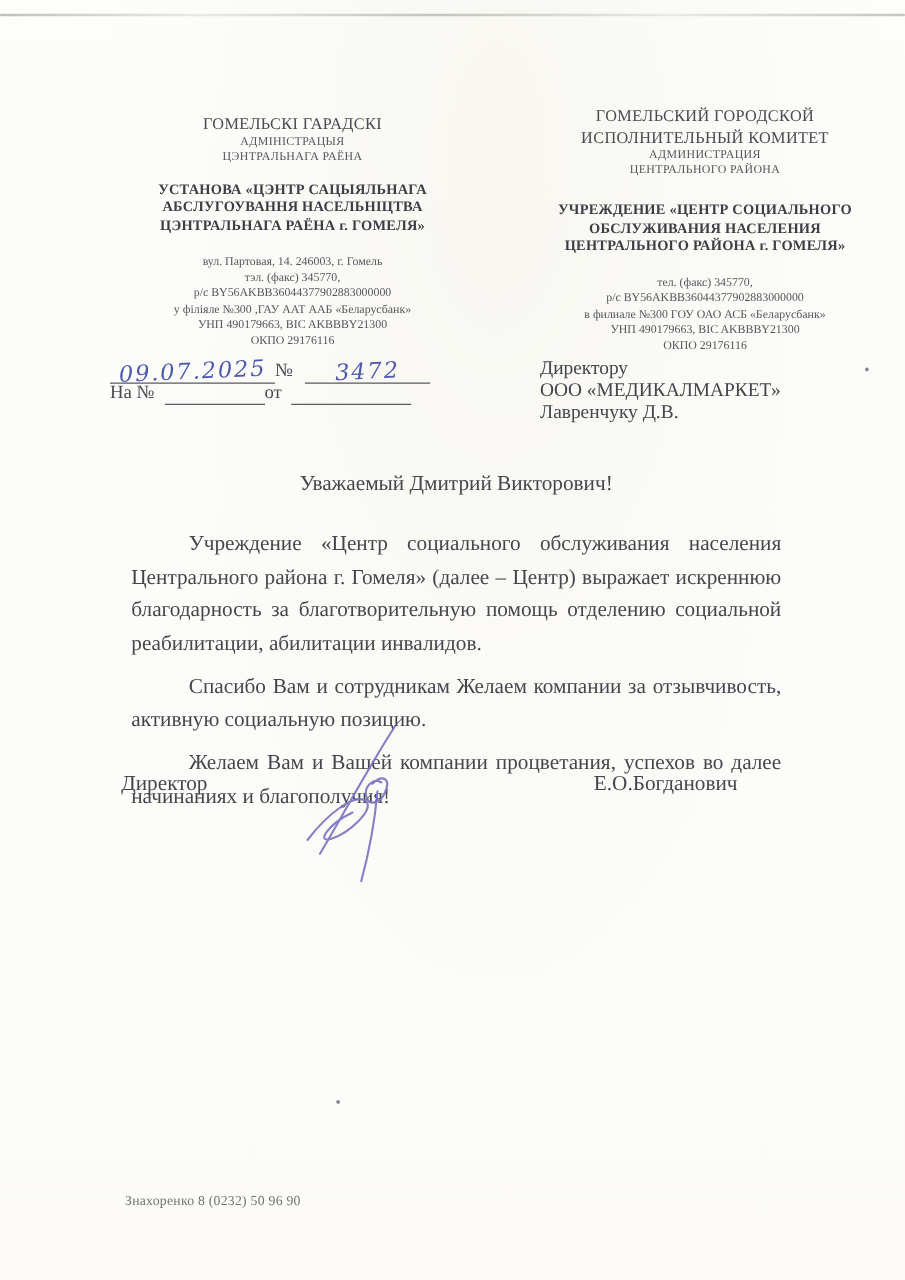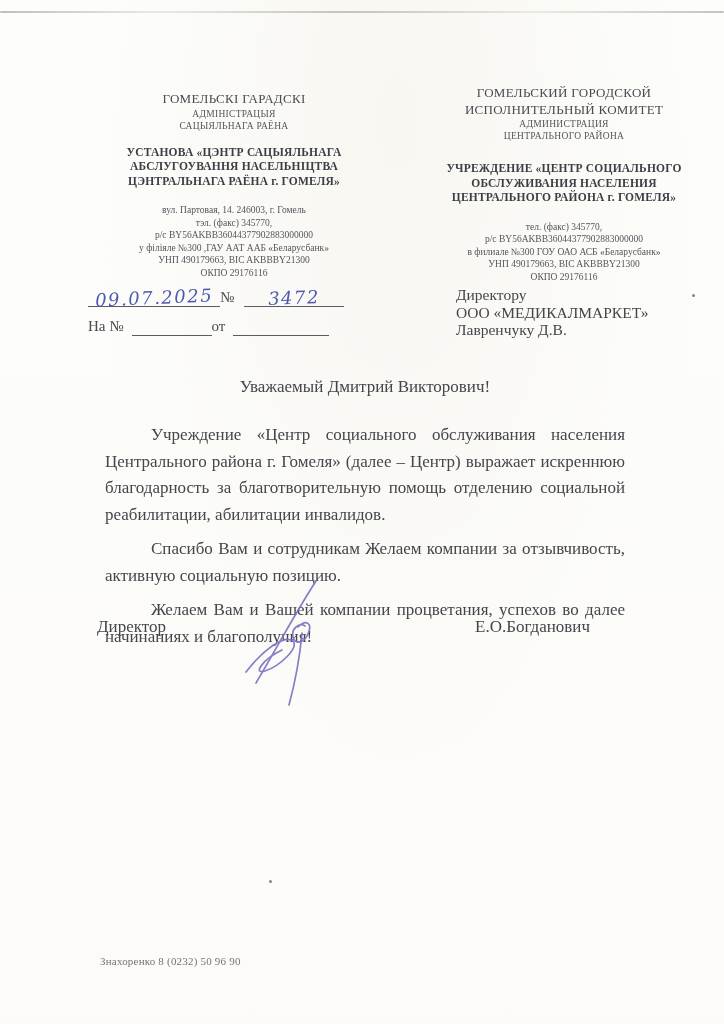--- a/index.html
+++ b/index.html
@@ -37,39 +37,39 @@
   .inst-block { margin-top: 13px; }
   .col-right .inst-block { margin-top: 19px; }
   .inst-line  { font-size: 11.5px; line-height: 14.5px; font-weight: bold; letter-spacing: .2px; color: #3d3d45; }
   .addr-block { margin-top: 16px; }
   .addr-line  { font-size: 9.5px; line-height: 12.5px; color: #55555c; }
 
   
   .ref-block { position: absolute; left: 88px; top: 279px; width: 260px; font-size: 15px; color: #4a4a52; }
   .ref-row { display: flex; align-items: flex-end; }
   .ref-row-1 { height: 28px; }
-  .ref-row-2 { height: 28px; margin-top: 1px; }
+  .ref-row-2 { height: 16px; margin-top: 1px; }
   .u-line { border-bottom: 1.3px solid #5a5a60; text-align: center; }
   .cell-date { width: 132px; }
   .cell-no   { width: 100px; margin-left: 10px; }
   .cell-reply{ width: 80px; margin-left: 8px; }
   .cell-from { width: 96px; margin-left: 8px; }
   .ref-label { padding-bottom: 1px; white-space: nowrap; }
   .handwriting {
     font-family: "DejaVu Serif", serif;
     font-style: italic;
     color: #4d59b0;
     font-size: 18px;
     letter-spacing: 1.5px;
     display: inline-block;
     transform: rotate(-2.5deg) translateY(2px);
   }
 
   
-  .addressee { position: absolute; left: 432px; top: 286px; font-size: 15.5px; line-height: 17.5px; color: #45454c; margin-left: 24px; }
+  .addressee { position: absolute; left: 432px; top: 286px; font-size: 15.5px; line-height: 17.5px; color: #45454c; }
 
   
   .salutation {
     position: absolute; left: 97px; top: 377px; width: 536px;
     text-align: center; font-size: 17px; color: #45454c;
   }
   .body-text {
     position: absolute; left: 97px; top: 414px; width: 536px;
     font-size: 17px; line-height: 26.5px; color: #45454c;
     text-align: justify;
@@ -87,21 +87,21 @@
 </head>
 <body>
 
 <div class="page">
 
   <div class="scan-line"></div>
 
   <div class="col col-left">
     <div class="org-line">ГОМЕЛЬСКІ ГАРАДСКІ</div>
     <div class="admin-line">АДМІНІСТРАЦЫЯ</div>
-    <div class="admin-line">САЦЫЯЛЬНАГА РАЁНА</div>
+    <div class="admin-line">ЦЭНТРАЛЬНАГА РАЁНА</div>
     <div class="inst-block">
       <div class="inst-line">УСТАНОВА «ЦЭНТР САЦЫЯЛЬНАГА</div>
       <div class="inst-line">АБСЛУГОУВАННЯ НАСЕЛЬНІЦТВА</div>
       <div class="inst-line">ЦЭНТРАЛЬНАГА РАЁНА г. ГОМЕЛЯ»</div>
     </div>
     <div class="addr-block">
       <div class="addr-line">вул. Партовая, 14. 246003, г. Гомель</div>
       <div class="addr-line">тэл. (факс)  345770,</div>
       <div class="addr-line">р/с BY56AKBB36044377902883000000</div>
       <div class="addr-line">у філіяле №300 ,ГАУ ААТ ААБ «Беларусбанк»</div>

